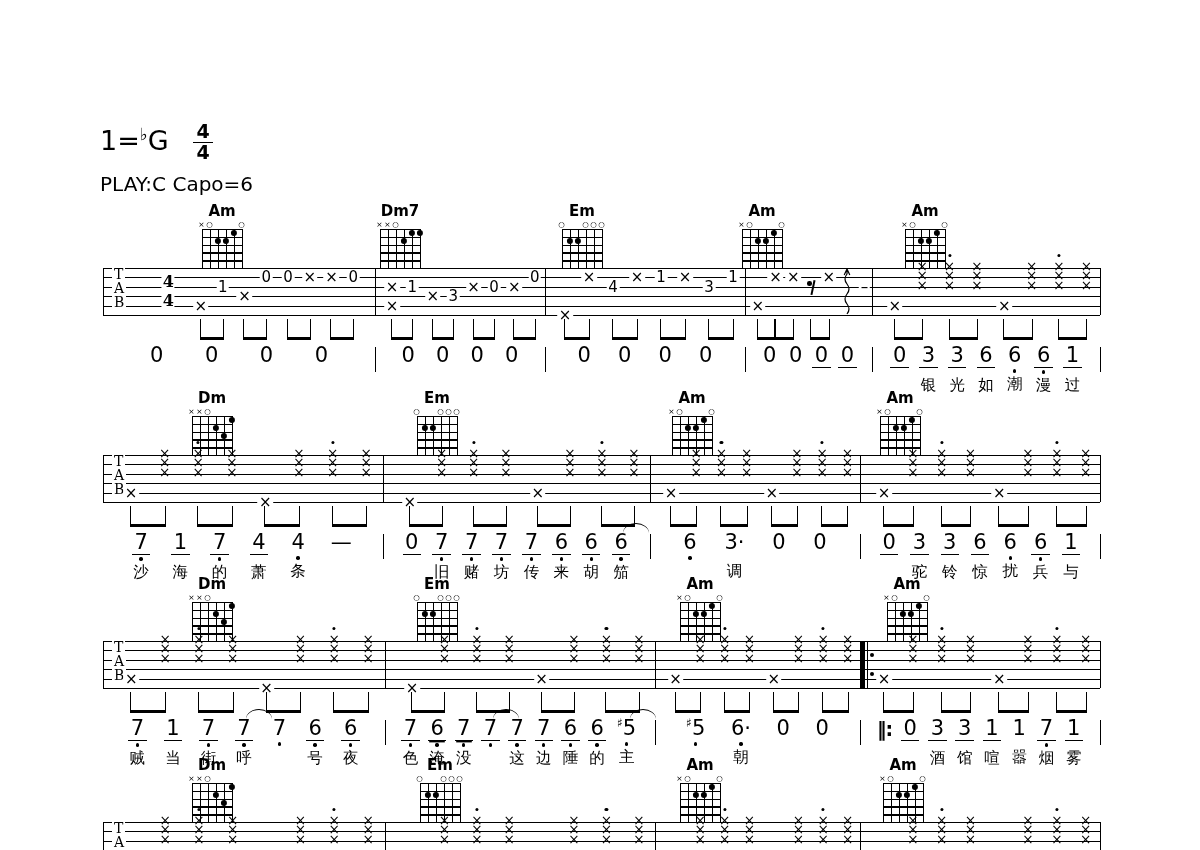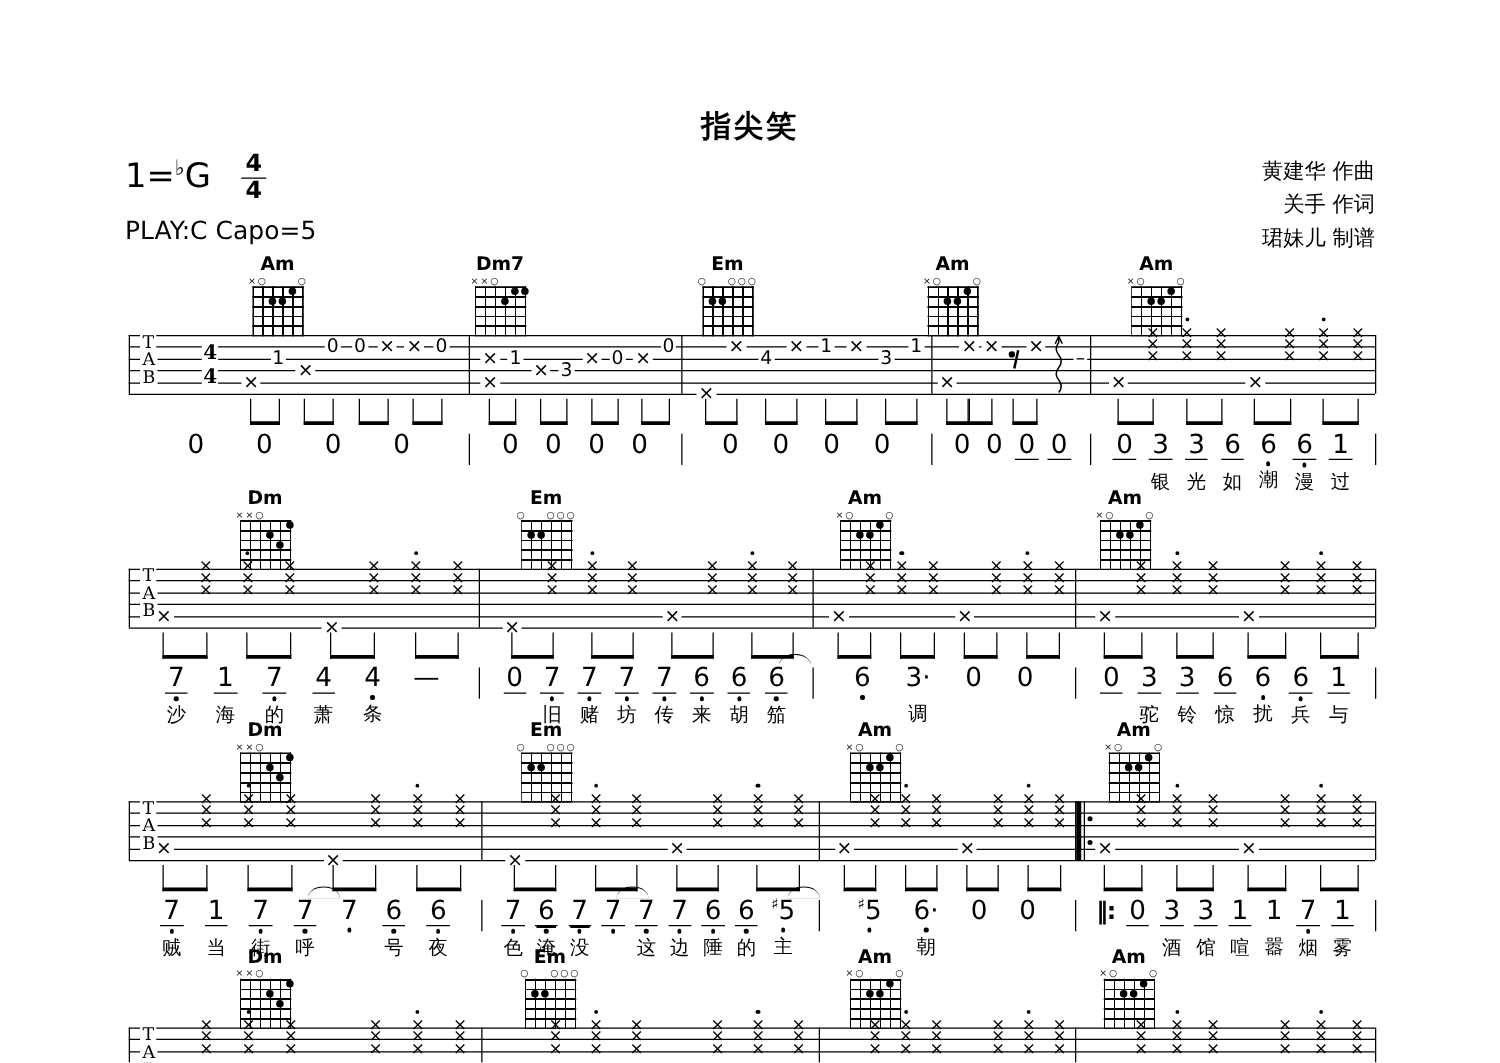--- a/index.html
+++ b/index.html
@@ -46,31 +46,25 @@
   .chname{font-size:15px;font-weight:bold;line-height:1;margin-bottom:1px;}
   .mk{position:relative;width:41px;height:9px;margin:0 auto;}
   .mk span{position:absolute;top:0;transform:translateX(-50%);font-size:7.5px;line-height:9px;}
   .grid{position:relative;width:41px;height:40px;margin:0 auto;background-image:repeating-linear-gradient(to right,#000 0 1px,transparent 1px 8px),repeating-linear-gradient(to bottom,#000 0 1.4px,transparent 1.4px 7.8px);background-size:41px 40px;}
   .dot{position:absolute;width:6.2px;height:6.2px;border-radius:50%;background:#000;transform:translate(-50%,-50%);}
 </style>
 </head>
 <body>
 
 <div id="sheet">
-  <div class="subtitle">指尖笑</div>
   <div class="keyline">
     <span>1=</span><sup class="flat">♭</sup><span>G</span>
     <span class="frac"><span class="ftop">4</span><span class="fbot">4</span></span>
   </div>
-  <div class="playline">PLAY:C Capo=5</div>
-  <div class="credits">
-    <div><span>黄建华</span> <span>作曲</span></div>
-    <div><span>关手</span> <span>作词</span></div>
-    <div><span>珺妹儿</span> <span>制谱</span></div>
-  </div>
+  <div class="playline">PLAY:C Capo=6</div>
   <div id="systems">
       <div class="system" style="top: 268px;">
         <div class="staff" style="left: 103px; width: 997px;">
           <div class="sline" style="top: 0px;"></div>
           <div class="sline" style="top: 9.4px;"></div>
           <div class="sline" style="top: 18.8px;"></div>
           <div class="sline" style="top: 28.2px;"></div>
           <div class="sline" style="top: 37.6px;"></div>
           <div class="sline" style="top: 47px;"></div>
           <div class="tab-letter" style="top: -1px;">T</div>

